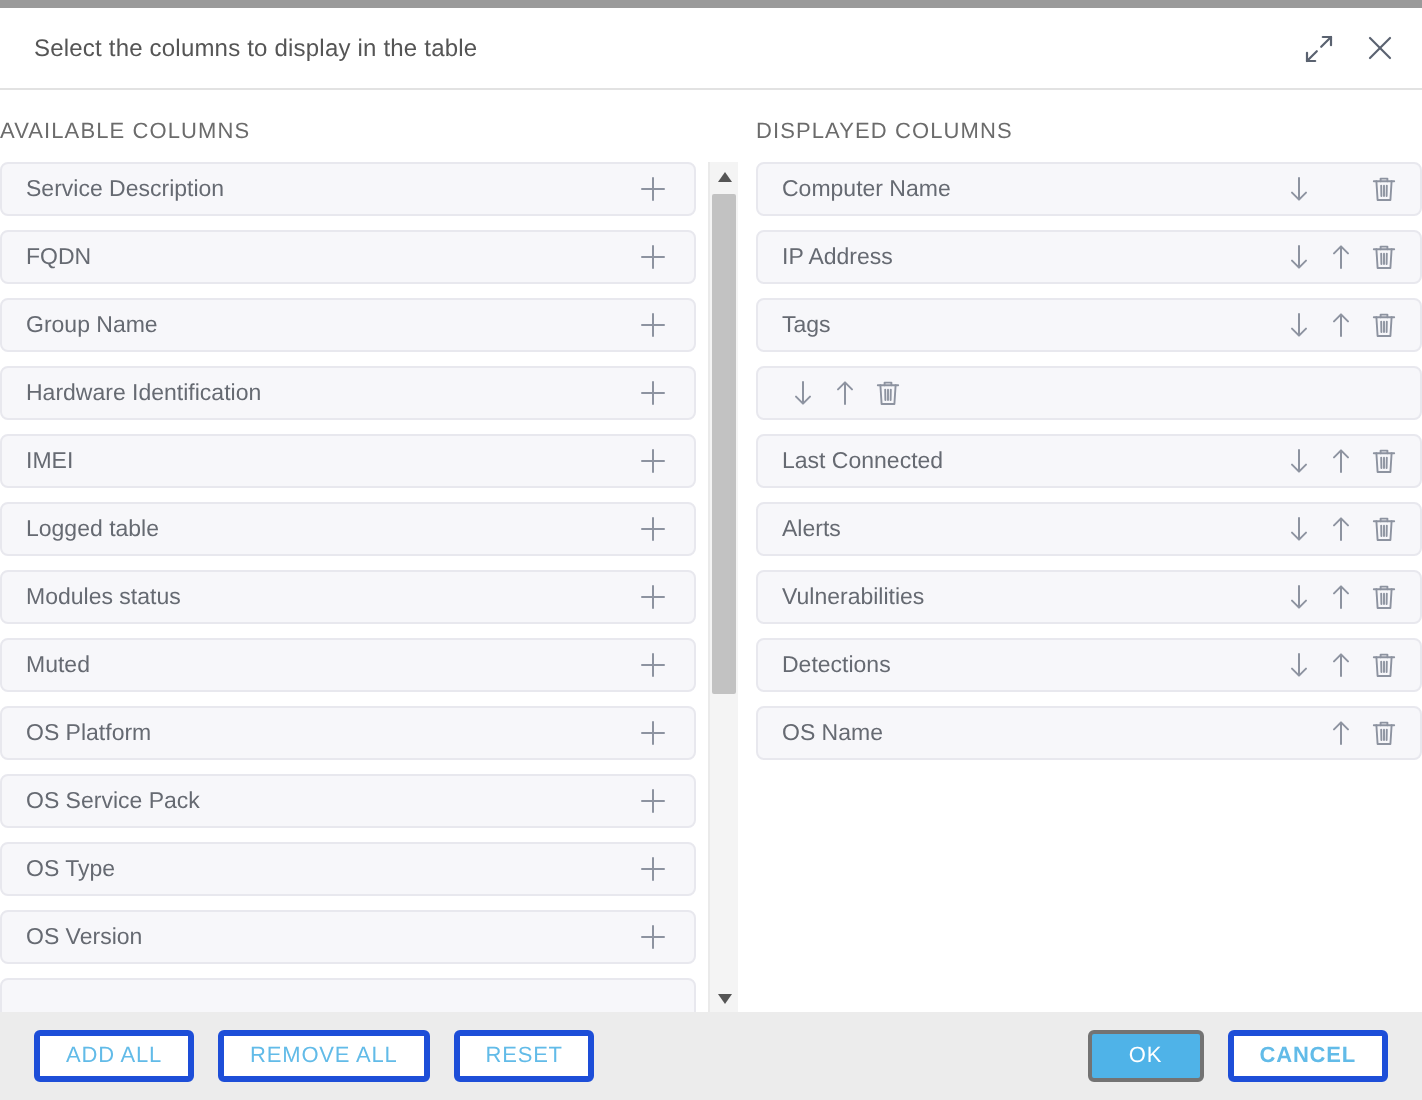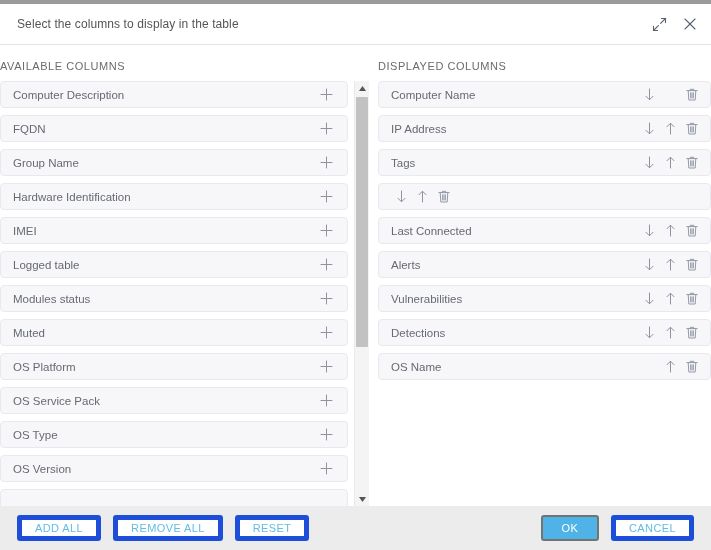--- a/index.html
+++ b/index.html
@@ -230,30 +230,30 @@
     letter-spacing: 0.4px;
     display: flex;
     align-items: center;
     justify-content: center;
     box-sizing: border-box;
     cursor: pointer;
     white-space: nowrap;
   }
   .btn-outline {
     background: #ffffff;
-    border: 5px solid #1d4ed8;
+    border: 3px solid #1d4ed8;
     color: #62bbe8;
   }
   .btn-primary {
     background: #4fb3e8;
     border: 2px solid #737373;
     color: #ffffff;
     min-width: 58px;
   }
-  .btn-cancel { min-width: 62px; }
+  .btn-cancel { min-width: 62px; font-weight: bold; }
 </style>
 </head>
 <body>
 
 <div id="dialog">
 
   <div class="top-strip"></div>
 
   <div class="header">
     <div class="header-title">Select the columns to display in the table</div>
@@ -277,21 +277,21 @@
     </div>
   </div>
 
   <div class="body">
 
     <div class="pane pane-left">
       <div class="pane-title">AVAILABLE COLUMNS</div>
       <div class="list-wrap">
         <div class="list list-left" id="available-list">
             <div class="row">
-              <div class="row-label">Computer Description</div>
+              <div class="row-label">Service Description</div>
               <div class="plus">
                 <svg width="13" height="13" viewBox="0 0 13 13" fill="none" stroke="currentColor" stroke-width="1" stroke-linecap="round">
                   <path d="M6.5 1 L6.5 12"></path>
                   <path d="M1 6.5 L12 6.5"></path>
                 </svg>
               </div>
             </div>
             <div class="row">
               <div class="row-label">FQDN</div>
               <div class="plus">

